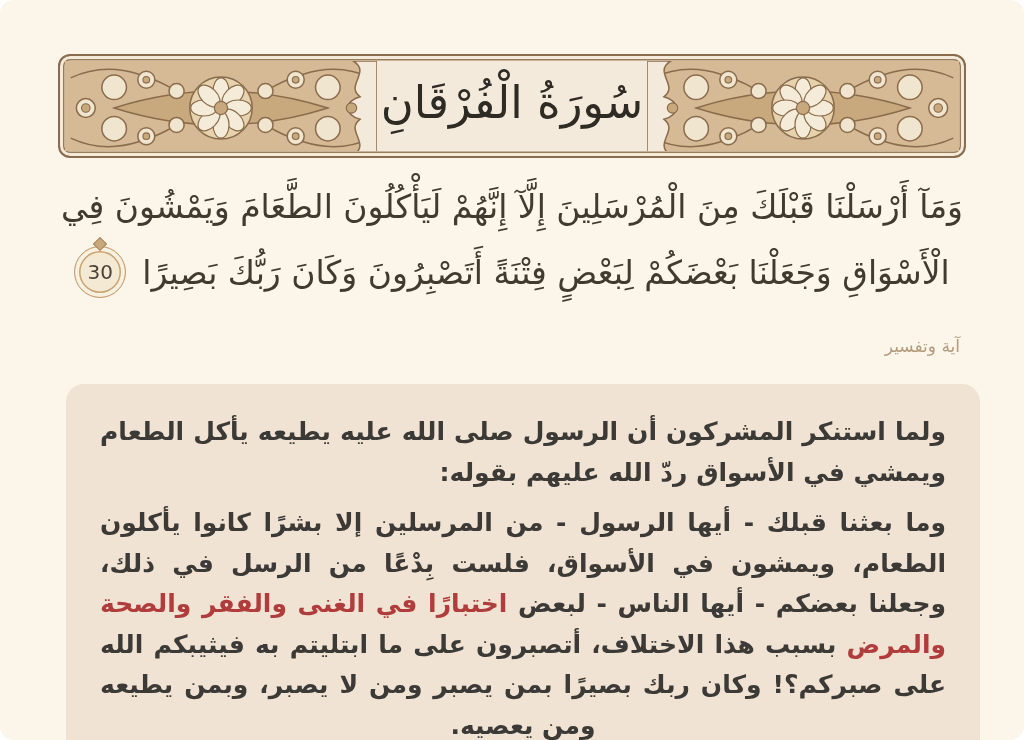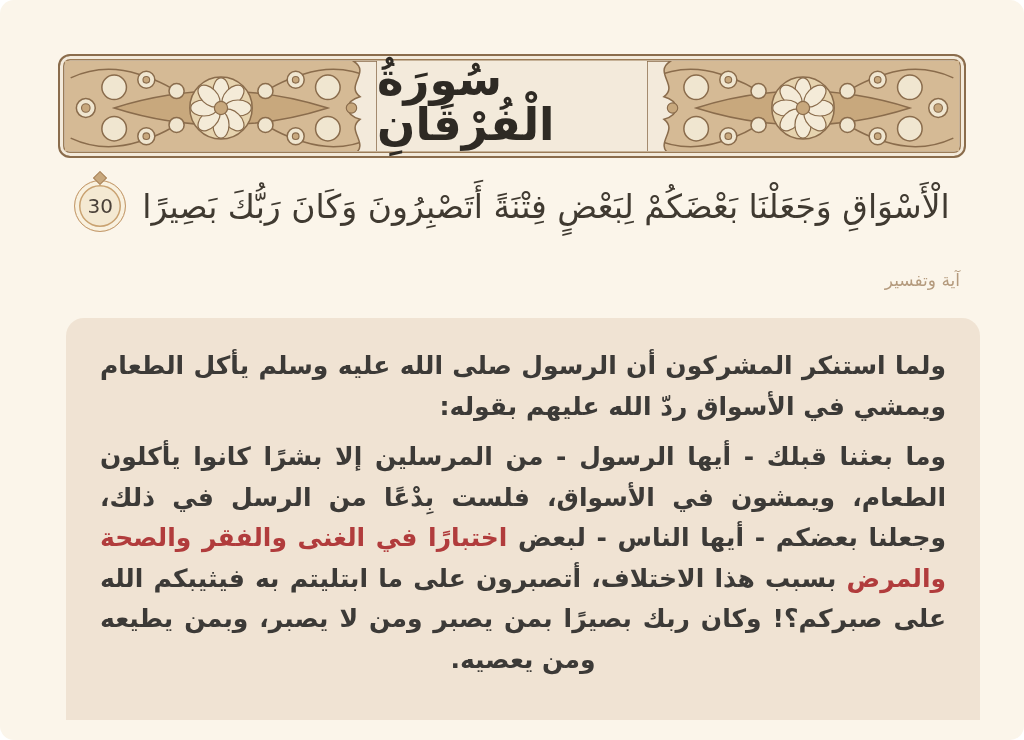--- a/index.html
+++ b/index.html
@@ -18,21 +18,21 @@
     display:flex;align-items:stretch;overflow:hidden;
     padding:5px;box-sizing:border-box;
   }
   .panel{flex:0 0 312px;height:100%;display:block;}
   .panel.right{transform:scaleX(-1);}
   .title-plate{
     flex:1;display:flex;align-items:center;justify-content:center;
     background:#F3EADB;
   }
   .surah-title{
-    font-size:45px;font-weight:bold;color:#2E2A24;line-height:1;
+    font-size:45px;font-weight:normal;color:#2E2A24;line-height:1;
     padding-bottom:8px;letter-spacing:1px;
   }
   
   .verse{
     margin:16px 60px 0 60px;text-align:center;direction:rtl;
     color:#403A31;font-size:33px;line-height:2.0;font-weight:normal;
   }
   .verse-line{white-space:nowrap;}
   .ayah-medallion{
     position:relative;display:inline-flex;align-items:center;justify-content:center;
@@ -141,25 +141,26 @@
     </svg>
     <div class="title-plate">
       <span class="surah-title">سُورَةُ الْفُرْقَانِ</span>
     </div>
     <svg class="panel right" aria-hidden="true">
       <use href="#arabesque" width="312" height="94"></use>
     </svg>
   </div>
 
   <div class="verse">
+    <div class="verse-line">وَمَآ أَرْسَلْنَا قَبْلَكَ مِنَ الْمُرْسَلِينَ إِلَّآ إِنَّهُمْ لَيَأْكُلُونَ الطَّعَامَ وَيَمْشُونَ فِي</div>
     <div class="verse-line"><span>الْأَسْوَاقِ وَجَعَلْنَا بَعْضَكُمْ لِبَعْضٍ فِتْنَةً أَتَصْبِرُونَ وَكَانَ رَبُّكَ بَصِيرًا</span><span class="ayah-medallion">
           <span class="ayah-number">30</span>
         </span></div>
   </div>
 
   <div class="section-label">آية وتفسير</div>
 
   <div class="tafsir-box">
-    <p class="tafsir-intro">ولما استنكر المشركون أن الرسول صلى الله عليه وسلم يأكل الطعام ويمشي في الأسواق ردّ الله عليهم بقوله:</p>
+    <p class="tafsir-intro">ولما استنكر المشركون أن الرسول صلى الله عليه يطيعه يأكل الطعام ويمشي في الأسواق ردّ الله عليهم بقوله:</p>
     <p class="tafsir-body"><span>وما بعثنا قبلك - أيها الرسول - من المرسلين إلا بشرًا كانوا يأكلون الطعام، ويمشون في الأسواق، فلست بِدْعًا من الرسل في ذلك، وجعلنا بعضكم - أيها الناس - لبعض </span><span class="highlight">اختبارًا في الغنى والفقر والصحة والمرض</span><span> بسبب هذا الاختلاف، أتصبرون على ما ابتليتم به فيثيبكم الله على صبركم؟! وكان ربك بصيرًا بمن يصبر ومن لا يصبر، وبمن يطيعه ومن يعصيه.</span></p>
   </div>
 
 </div>
 
 </body></html>

